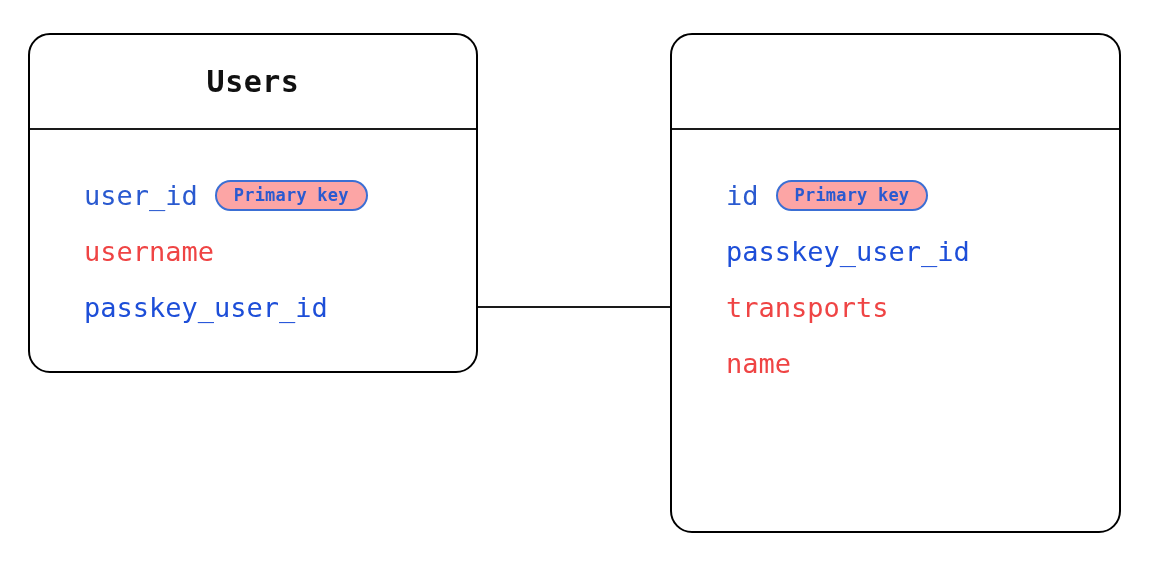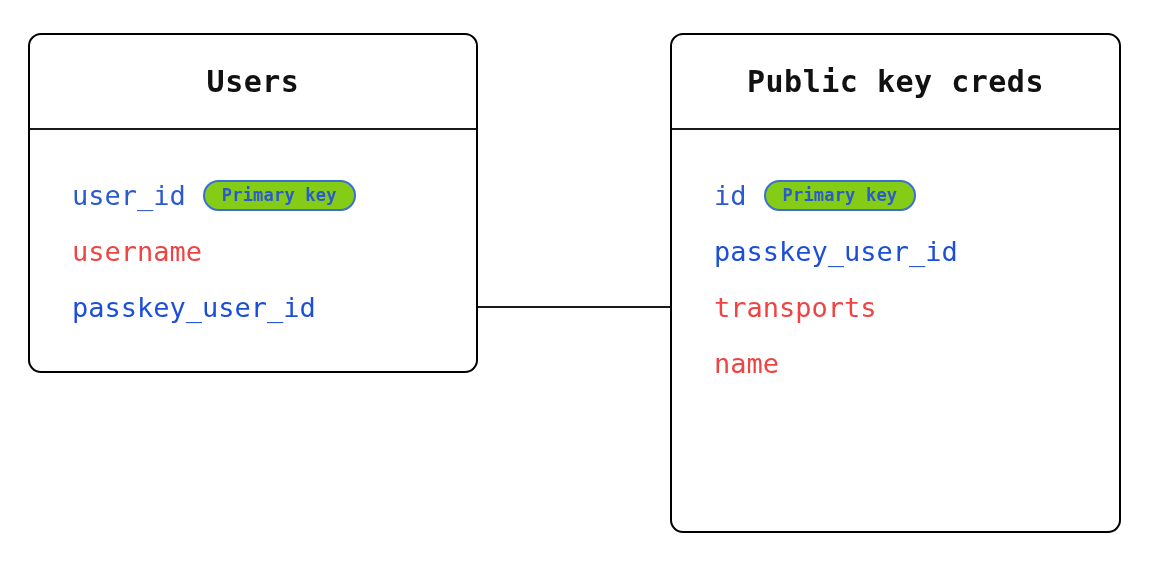--- a/index.html
+++ b/index.html
@@ -20,21 +20,21 @@
     position: absolute;
     inset: 0;
   }
 
   
   .entity {
     position: absolute;
     box-sizing: border-box;
     background: #ffffff;
     border: 2px solid #000000;
-    border-radius: 13px;
+    border-radius: 22px;
   }
 
   .entity-header {
     position: absolute;
     left: 0;
     right: 0;
     top: 0;
     height: 93px;
     display: flex;
     align-items: center;
@@ -54,21 +54,21 @@
     position: absolute;
     left: 0;
     right: 0;
     top: 93px;
     height: 0;
     border-top: 2px solid #1a1a1a;
   }
 
   .field-list {
     position: absolute;
-    left: 0;
+    left: 12px;
     right: 0;
     top: 93px;
     padding-top: 39px;
   }
 
   .field-row {
     height: 56px;
     display: flex;
     align-items: center;
     padding-left: 42px;
@@ -89,21 +89,21 @@
   .pk-badge {
     margin-left: 17px;
     display: inline-flex;
     align-items: center;
     justify-content: center;
     height: 31px;
     padding: 0 17px;
     box-sizing: border-box;
     border: 2px solid #3b6fd4;
     border-radius: 18px;
-    background: #84cc16;
+    background: #fca5a5;
     white-space: nowrap;
   }
   .pk-badge-text {
     font-family: "DejaVu Sans Mono", "Liberation Mono", monospace;
     font-size: 17px;
     font-weight: bold;
     color: #2a5ad0;
     letter-spacing: 0.2px;
     line-height: 1;
   }
@@ -141,23 +141,20 @@
       <div class="field-row">
         <span class="field-name is-fk">passkey_user_id</span>
       </div>
 
     </div>
   </div>
 
   <div class="connector" style="left:478px; top:306px; width:192px;"></div>
 
   <div class="entity" style="left:670px; top:33px; width:451px; height:500px;">
-    <div class="entity-header">
-      <span class="entity-title">Public key creds</span>
-    </div>
     <div class="header-rule"></div>
     <div class="field-list">
 
       <div class="field-row">
         <span class="field-name is-pk">id</span>
         <span class="pk-badge">
           <span class="pk-badge-text">Primary key</span>
         </span>
       </div>
 

